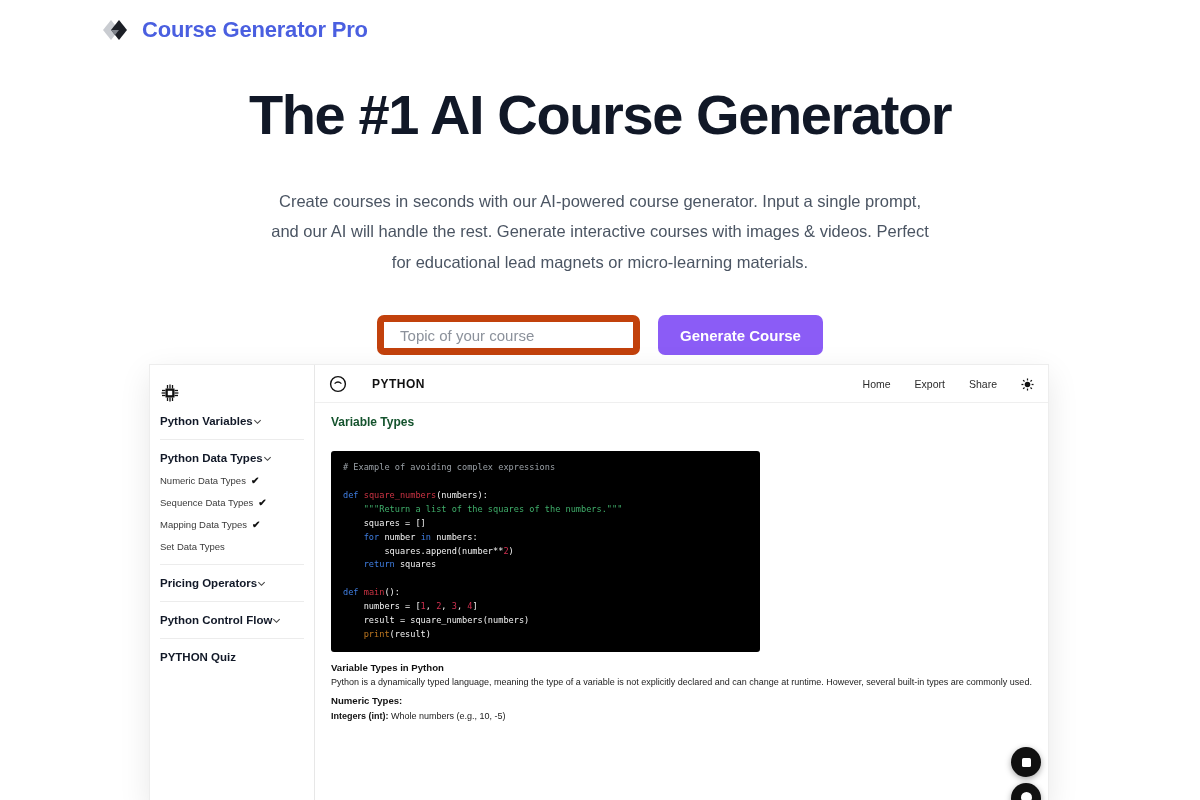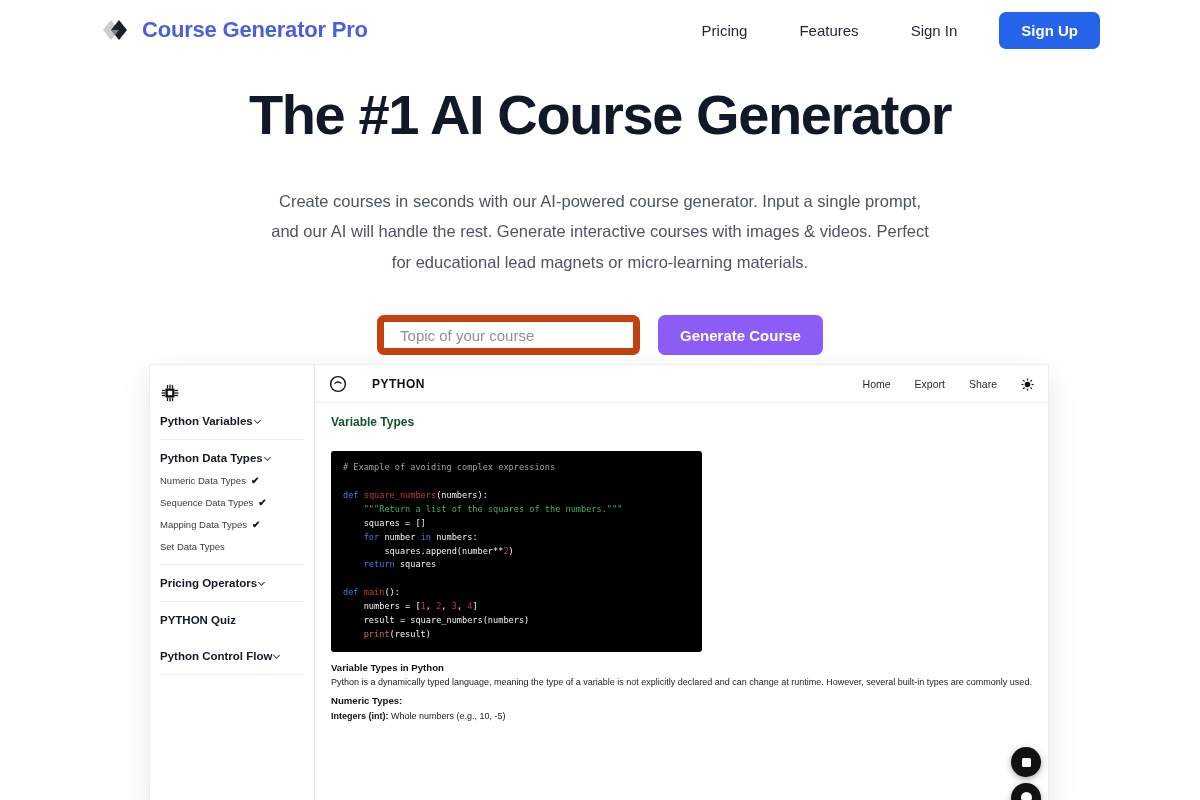--- a/index.html
+++ b/index.html
@@ -260,21 +260,21 @@
   .pv-h3 {
     font-size: 12px;
     font-weight: bold;
     color: #14532d;
     margin-bottom: 22px;
   }
 
   .code-block {
     background: #000000;
     border-radius: 3px;
-    width: 371px;
+    width: 429px;
     padding: 10px 12px;
     font-family: "DejaVu Sans Mono", monospace;
     font-size: 8.6px;
     line-height: 1.62;
     white-space: pre;
     color: #e8e8e8;
     overflow: hidden;
   }
 
   .c-com  { color: #9aa0a6; }
@@ -342,26 +342,20 @@
     <div class="brand-logo">
       <svg viewBox="0 0 30 28" width="30" height="28">
         <polygon points="3,14 11,4 19,14 11,24" fill="#c9ccd1"></polygon>
         <polygon points="11,14 19,4 27,14 19,24" fill="#1c1f26"></polygon>
         <polygon points="11,14 19,14 15,19" fill="#7f838b"></polygon>
       </svg>
     </div>
     <span class="brand-name">Course Generator Pro</span>
   </div>
 
-  <nav class="nav-links">
-    <a class="nav-link">Pricing</a>
-    <a class="nav-link">Features</a>
-    <a class="nav-link">Sign In</a>
-    <button class="signup-btn">Sign Up</button>
-  </nav>
 </div>
 
 <div class="hero">
   <h1 class="hero-title">The #1 AI Course Generator</h1>
   <p class="hero-sub">Create courses in seconds with our AI-powered course generator. Input a single prompt, and our AI will handle the rest. Generate interactive courses with images &amp; videos. Perfect for educational lead magnets or micro-learning materials.</p>
 
   <div class="cta-row">
     <input class="topic-input" type="text" placeholder="Topic of your course" style="">
     <button class="generate-btn">Generate Course</button>
   </div>
@@ -427,32 +421,32 @@
 
     <div class="pv-section">
       <div class="pv-section-head">
         <span>Pricing Operators</span>
         <svg class="chev" viewBox="0 0 10 10">
             <path d="M1.5 3.5 L5 7 L8.5 3.5" stroke="#444" stroke-width="1.2" fill="none"></path>
           </svg>
       </div>
     </div>
 
-    <div class="pv-section last">
-      <div class="pv-section-head">
-        <span>PYTHON Quiz</span>
-      </div>
-    </div>
-
     <div class="pv-section">
       <div class="pv-section-head">
         <span>Python Control Flow</span>
         <svg class="chev" viewBox="0 0 10 10">
             <path d="M1.5 3.5 L5 7 L8.5 3.5" stroke="#444" stroke-width="1.2" fill="none"></path>
           </svg>
+      </div>
+    </div>
+
+    <div class="pv-section last">
+      <div class="pv-section-head">
+        <span>PYTHON Quiz</span>
       </div>
     </div>
   </div>
 
   <div class="pv-main">
 
     <div class="pv-topbar">
       <div class="pv-brand">
         <div class="pv-brand-icon">
           <svg viewBox="0 0 18 18" width="18" height="18">

